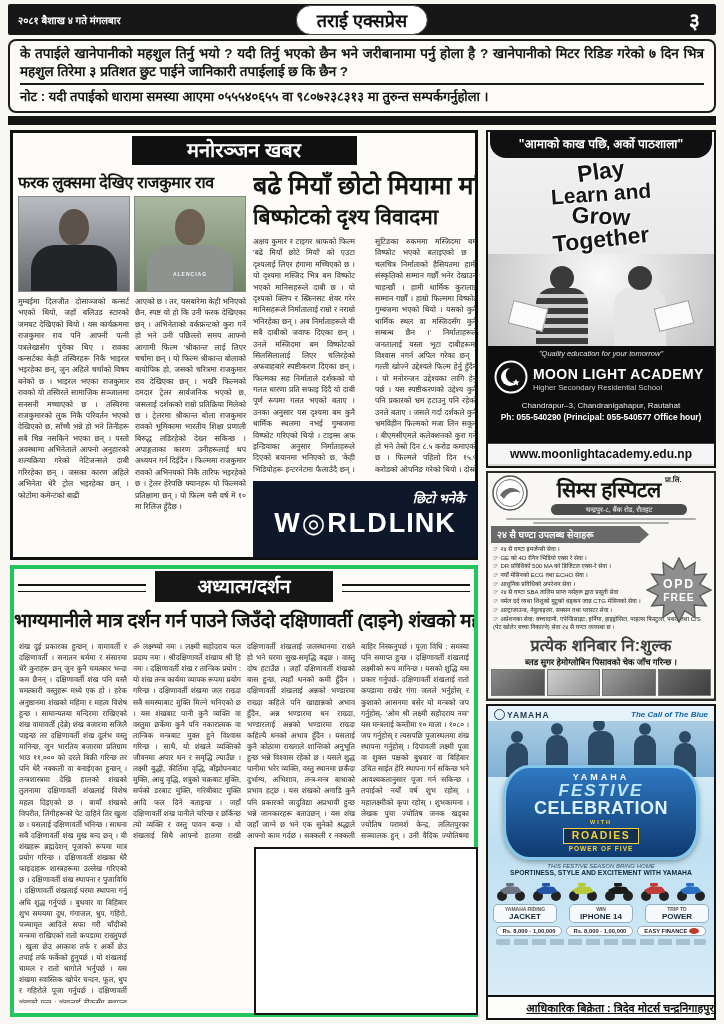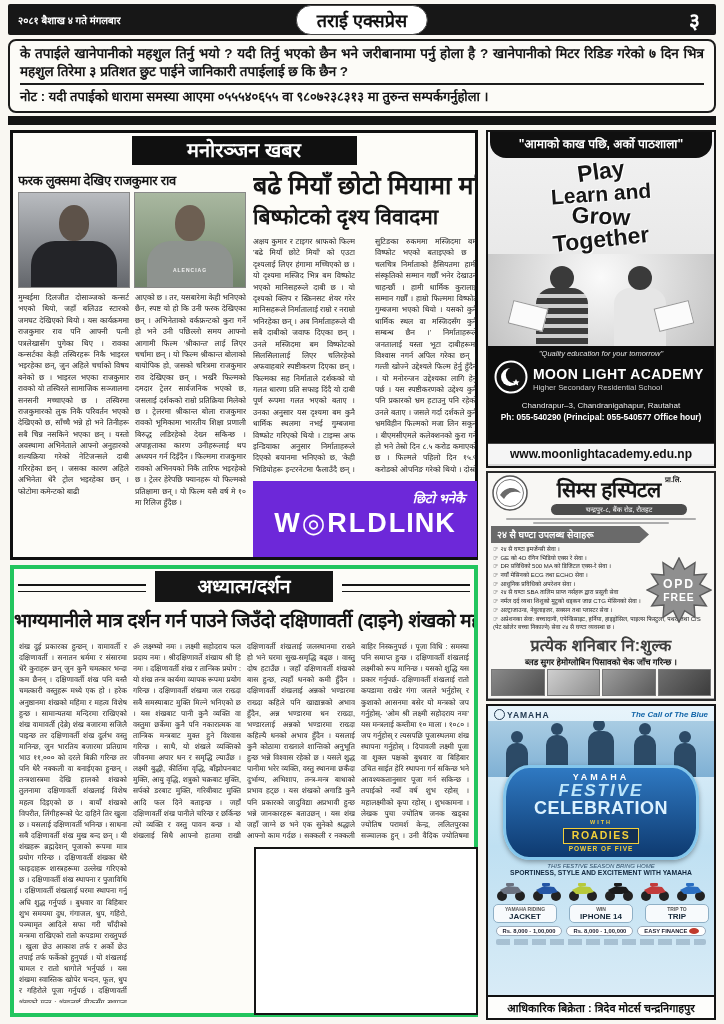--- a/index.html
+++ b/index.html
@@ -20,41 +20,41 @@
           background:#fcfbf7;padding:4px 10px 2px;}
   .notice-body{font-size:13.5px;font-weight:800;line-height:1.32;text-align:justify;}
   .notice-note{margin-top:2px;border-top:2px solid #1c1c1c;padding-top:2px;font-size:13px;font-weight:800;}
   #notice-bar{left:8px;top:116px;width:708px;height:9px;background:#141414;}
 
   
   #ent-box{left:10px;top:130px;width:468px;height:430px;border:3px solid #101010;background:#fdfcf8;text-decoration:underline;}
   .sec-head{margin:3px auto 0;width:225px;height:29px;background:#101010;color:#fff;
             font-size:20px;font-weight:800;text-align:center;line-height:29px;}
   .art-raj{position:absolute;left:5px;top:38px;width:228px;}
-  .raj-headline{font-size:13px;font-weight:800;white-space:nowrap;overflow:hidden;letter-spacing:-0.3px;}
+  .raj-headline{font-size:16px;font-weight:800;white-space:nowrap;overflow:hidden;letter-spacing:-0.3px;}
   .raj-photos{margin-top:3px;display:flex;gap:4px;}
   .photo{width:112px;height:94px;position:relative;overflow:hidden;border:1px solid #888;}
   .photo1{background:linear-gradient(180deg,#b9bcc0,#63666b);}
   .photo2{background:linear-gradient(180deg,#a9b8a0,#71836a);}
   .ph-head{position:absolute;left:50%;transform:translateX(-50%);top:12px;width:30px;height:36px;border-radius:50% 50% 46% 46%;}
   .photo1 .ph-head{background:#5d5249;}
   .photo2 .ph-head{background:#6d5f52;}
   .ph-body{position:absolute;left:50%;transform:translateX(-50%);bottom:-6px;width:86px;height:52px;border-radius:24px 24px 0 0;}
   .photo1 .ph-body{background:#232428;}
   .photo2 .ph-body{background:#8e938f;}
   .ph-shirt-text{position:absolute;left:50%;transform:translateX(-50%);bottom:14px;font-size:5px;
                  letter-spacing:1px;color:#f2f2f2;font-weight:700;z-index:2;}
   .cols{display:flex;gap:6px;overflow:hidden;}
   .col{flex:1;font-size:7.6px;line-height:1.5;text-align:justify;color:#1d1d1d;overflow:hidden;}
   .raj-cols{margin-top:4px;height:250px;}
   .art-miyan{position:absolute;left:240px;top:34px;width:224px;}
   .m-head1{font-size:25px;font-weight:800;white-space:nowrap;overflow:hidden;}
   .m-head2{font-size:21px;font-weight:800;white-space:nowrap;overflow:hidden;margin-top:1px;}
   .m-cols{margin-top:6px;height:240px;gap:20px;}
-  .worldlink{margin-top:5px;height:76px;background:#6d28d9;position:relative;overflow:hidden;}
+  .worldlink{margin-top:5px;height:76px;background:#0f172a;position:relative;overflow:hidden;}
   .wl-tag{text-align:right;padding:8px 12px 0 0;font-size:13px;font-weight:800;color:#fff;font-style:italic;}
   .wl-brand{text-align:center;margin-top:3px;color:#fff;font-size:27px;line-height:1;}
   .brand-world{font-weight:700;letter-spacing:2px;}
   .brand-link{font-weight:900;letter-spacing:1px;}
 
   
   #dharma-box{left:10px;top:565px;width:468px;height:452px;border:4px solid #22c55e;background:#fdfcf8;}
   .dh-header{position:relative;height:36px;}
   .rule{position:absolute;top:15px;width:128px;height:5px;border-top:2px solid #151515;border-bottom:1px solid #151515;}
   .rule-left{left:4px;}.rule-right{right:4px;}
@@ -149,21 +149,21 @@
   .ya-offers{display:flex;justify-content:center;gap:12px;margin-top:2px;}
   .offer{width:62px;background:#f7fafc;border:1px solid #8fb0c6;border-radius:5px;text-align:center;padding:1px 0;}
   .ot{font-size:5px;font-weight:700;color:#555;}
   .om{font-size:8px;font-weight:900;color:#16283a;}
   .ya-prices{display:flex;justify-content:center;gap:4px;margin-top:3px;align-items:center;}
   .price{background:#fff;border:1px solid #99aabb;border-radius:8px;font-size:5.8px;font-weight:800;color:#223;padding:1px 6px;}
   .red-oval{display:inline-block;width:10px;height:6px;background:#c0392b;border-radius:50%;vertical-align:middle;margin-left:2px;}
   .ya-fine{margin:3px 8px 0;height:6px;background:repeating-linear-gradient(90deg,#7f9ab0 0 14px,transparent 14px 18px);
            opacity:.5;border-radius:2px;}
   .ya-dealer{position:absolute;bottom:0;left:0;right:0;background:#fdfdfb;border-top:2px solid #111;
-             text-align:center;font-size:11px;font-weight:800;color:#101010;padding:3px 0;}
+             text-align:right;font-size:11px;font-weight:800;color:#101010;padding:3px 0;text-decoration:underline;}
 </style>
 </head>
 <body>
 
 <div id="page">
 
   <div id="masthead" class="abs">
     <span id="mast-date">२०८१ बैशाख ४ गते मंगलबार</span>
     <span id="mast-pill">तराई एक्सप्रेस</span>
     <span id="mast-page">३</span>
@@ -390,21 +390,21 @@
       <div class="offer">
         <div class="ot">YAMAHA RIDING</div>
         <div class="om">JACKET</div>
       </div>
       <div class="offer">
         <div class="ot">WIN</div>
         <div class="om">IPHONE 14</div>
       </div>
       <div class="offer">
         <div class="ot">TRIP TO</div>
-        <div class="om">TRIP</div>
+        <div class="om">POWER</div>
       </div>
     </div>
     <div class="ya-prices">
       <span class="price">Rs. 8,000 - 1,00,000</span>
       <span class="price">Rs. 8,000 - 1,00,000</span>
       <span class="price"><span>EASY FINANCE</span><span class="red-oval"></span></span>
     </div>
     <div class="ya-fine"></div>
     <div class="ya-dealer">आधिकारिक बिक्रेता : त्रिदेव मोटर्स चन्द्रनिगाहपुर</div>
   </div>

